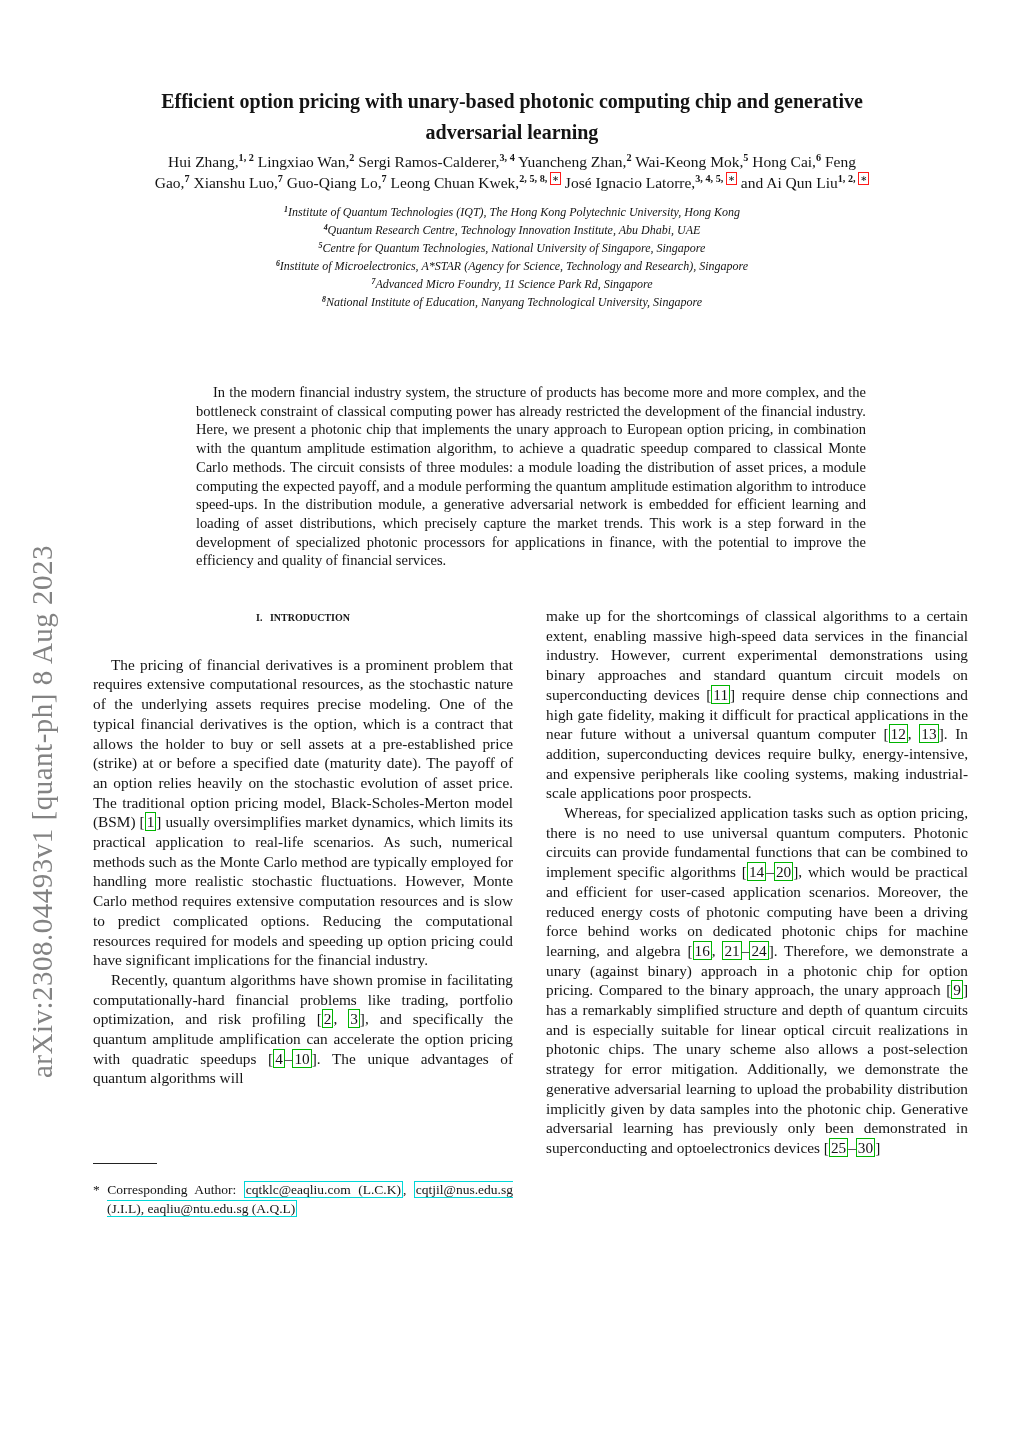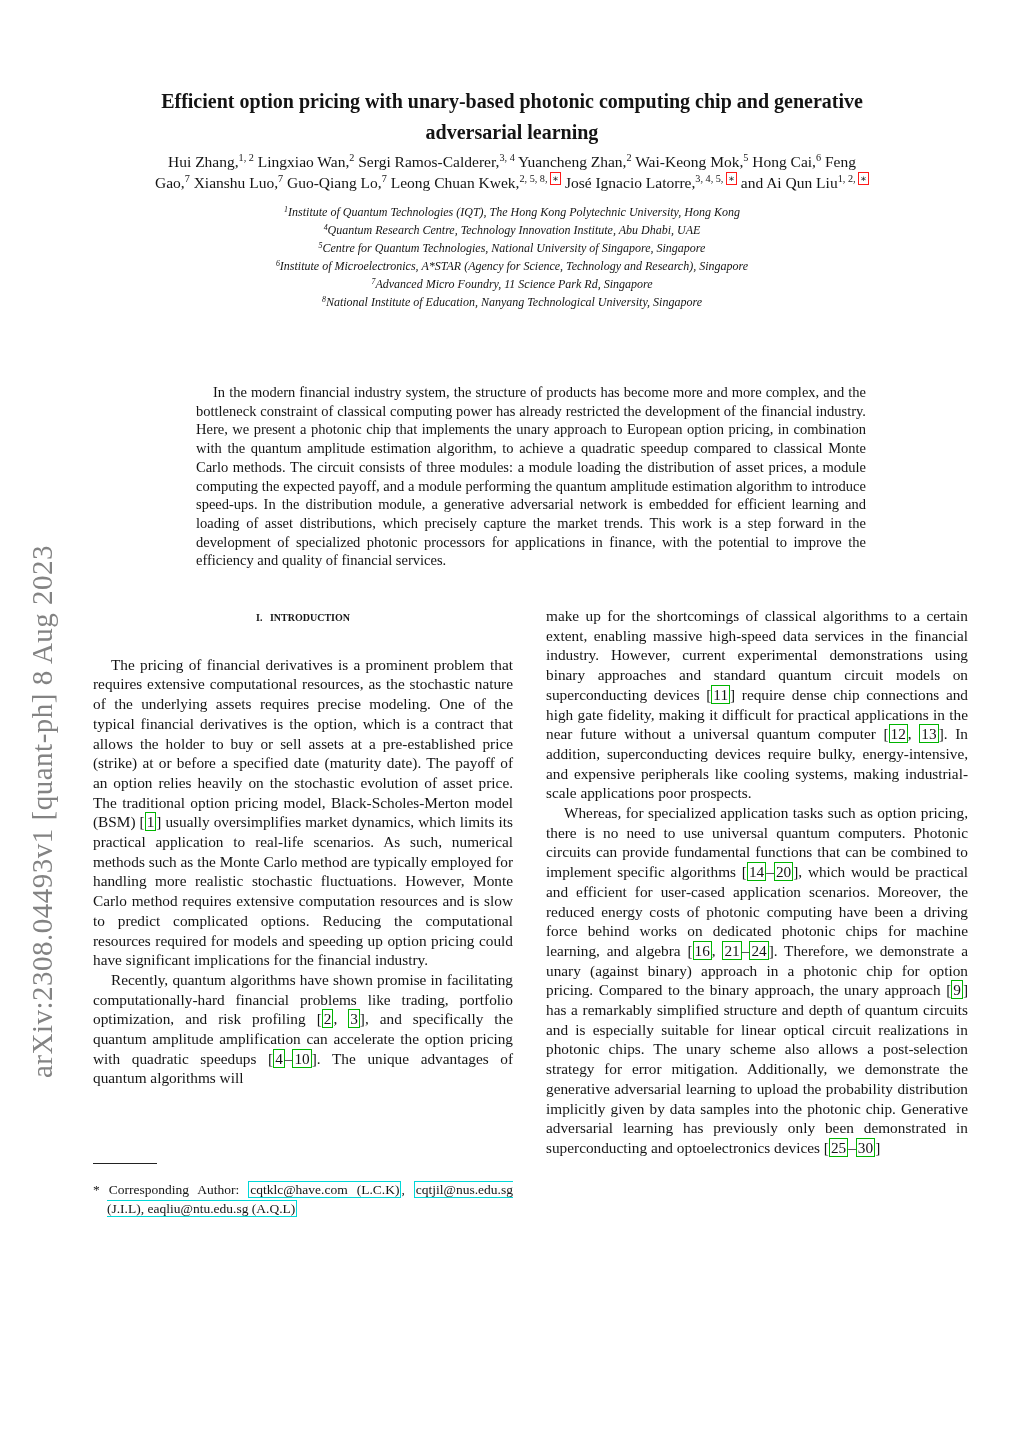--- a/index.html
+++ b/index.html
@@ -74,21 +74,21 @@
     margin:0 0 16px 0;
   }
   .footnote-text { margin:0; padding-left:14px; text-indent:-14px; text-align:justify; }
 
   
   .linkbox { border:1.2px solid; padding:0 1px; border-radius:0; }
   .citebox { border-color:#00b400; }
   .refbox  { border-color:#ff1a1a; }
   .urlbox  { border-color:#00d8d8; }
 
-  .sup { font-size:66%; vertical-align:0.55em; line-height:0; }
+  .sup { font-size:66%; vertical-align:0.55em; line-height:0;font-weight:bold; }
 </style>
 </head>
 <body>
 
 <div class="page">
 
   <div class="arxiv-stamp">arXiv:2308.04493v1  [quant-ph]  8 Aug 2023</div>
 
   <div class="paper-title">Efficient option pricing with unary-based photonic computing chip and generative<br>adversarial learning</div>
 
@@ -113,16 +113,16 @@
     <p>Recently, quantum algorithms have shown promise in facilitating computationally-hard financial problems like trading, portfolio optimization, and risk profiling [<span class="linkbox citebox">2</span>, <span class="linkbox citebox">3</span>], and specifically the quantum amplitude amplification can accelerate the option pricing with quadratic speedups [<span class="linkbox citebox">4</span>–<span class="linkbox citebox">10</span>]. The unique advantages of quantum algorithms will</p>
   </div>
 
   <div class="col col-right">
     <p class="noindent">make up for the shortcomings of classical algorithms to a certain extent, enabling massive high-speed data services in the financial industry. However, current experimental demonstrations using binary approaches and standard quantum circuit models on superconducting devices [<span class="linkbox citebox">11</span>] require dense chip connections and high gate fidelity, making it difficult for practical applications in the near future without a universal quantum computer [<span class="linkbox citebox">12</span>, <span class="linkbox citebox">13</span>]. In addition, superconducting devices require bulky, energy-intensive, and expensive peripherals like cooling systems, making industrial-scale applications poor prospects.</p>
     <p>Whereas, for specialized application tasks such as option pricing, there is no need to use universal quantum computers. Photonic circuits can provide fundamental functions that can be combined to implement specific algorithms [<span class="linkbox citebox">14</span>–<span class="linkbox citebox">20</span>], which would be practical and efficient for user-cased application scenarios. Moreover, the reduced energy costs of photonic computing have been a driving force behind works on dedicated photonic chips for machine learning, and algebra [<span class="linkbox citebox">16</span>, <span class="linkbox citebox">21</span>–<span class="linkbox citebox">24</span>]. Therefore, we demonstrate a unary (against binary) approach in a photonic chip for option pricing. Compared to the binary approach, the unary approach [<span class="linkbox citebox">9</span>] has a remarkably simplified structure and depth of quantum circuits and is especially suitable for linear optical circuit realizations in photonic chips. The unary scheme also allows a post-selection strategy for error mitigation. Additionally, we demonstrate the generative adversarial learning to upload the probability distribution implicitly given by data samples into the photonic chip. Generative adversarial learning has previously only been demonstrated in superconducting and optoelectronics devices [<span class="linkbox citebox">25</span>–<span class="linkbox citebox">30</span>]</p>
   </div>
 
   <div class="footnote">
     <hr class="footnote-rule">
-    <p class="footnote-text">* Corresponding Author: <span class="linkbox urlbox">cqtklc@have.com (L.C.K)</span>, <span class="linkbox urlbox">cqtjil@nus.edu.sg (J.I.L), eaqliu@ntu.edu.sg (A.Q.L)</span></p>
+    <p class="footnote-text">* Corresponding Author: <span class="linkbox urlbox">cqtklc@eaqliu.com (L.C.K)</span>, <span class="linkbox urlbox">cqtjil@nus.edu.sg (J.I.L), eaqliu@ntu.edu.sg (A.Q.L)</span></p>
   </div>
 
 </div>
 
 </body></html>

